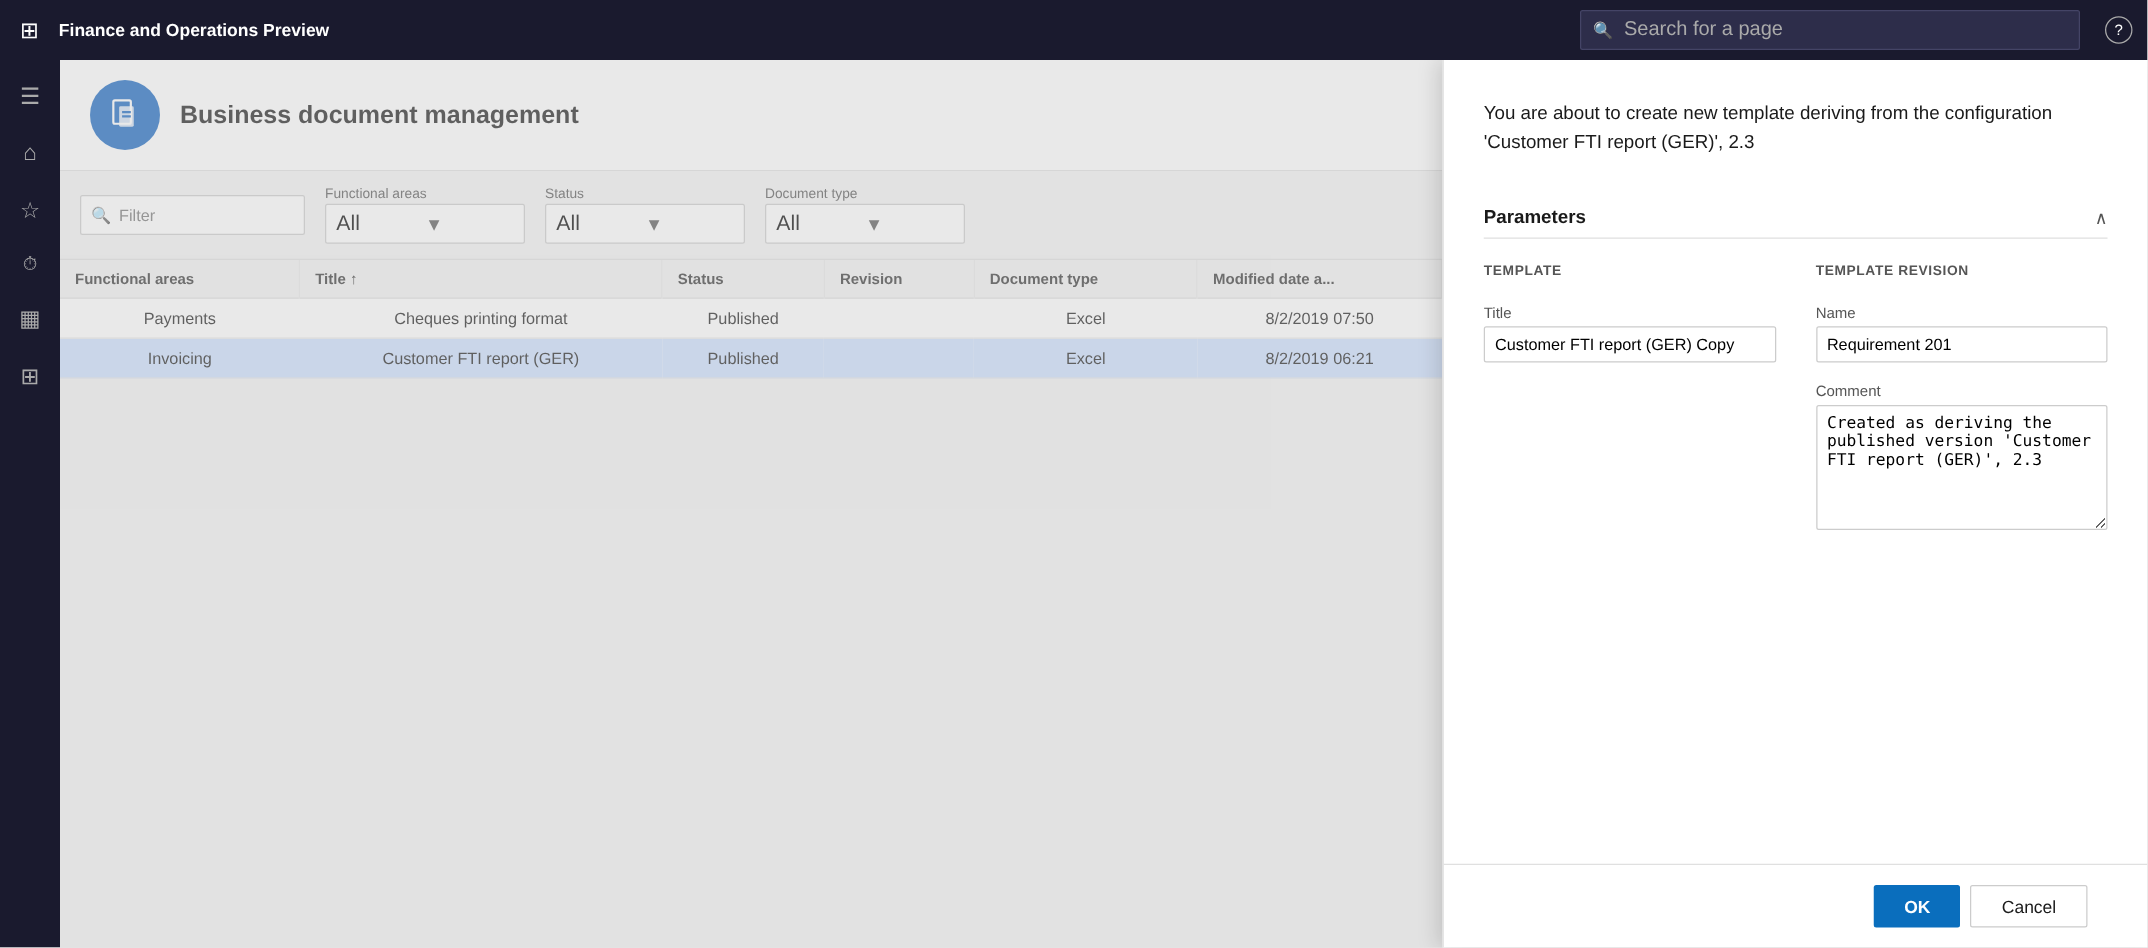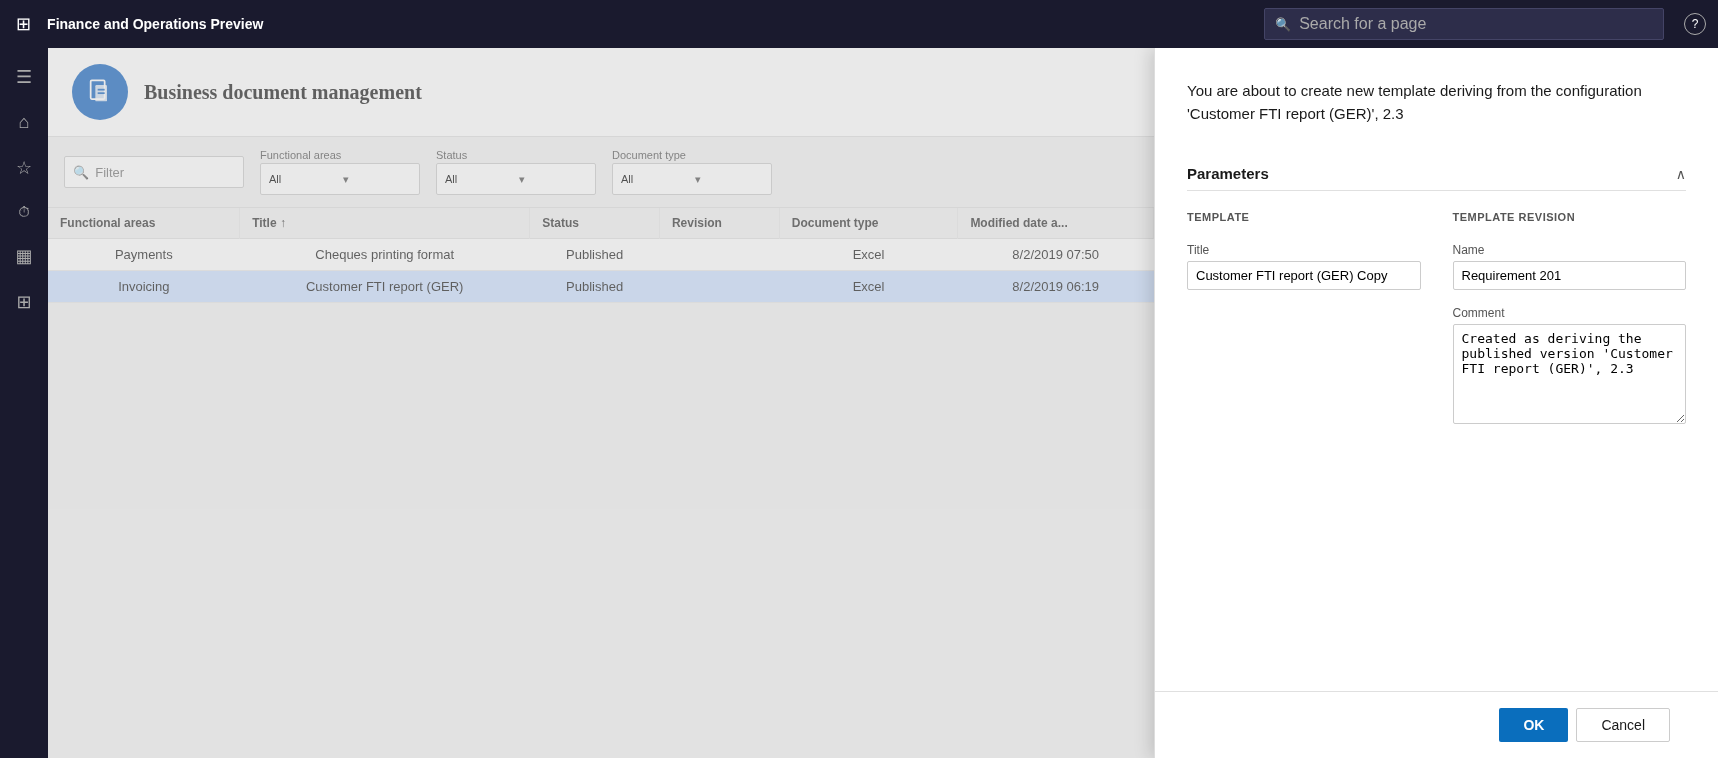--- a/index.html
+++ b/index.html
@@ -97,21 +97,20 @@
     }
 
     
     .page-header {
       display: flex;
       align-items: center;
       padding: 16px 24px;
       background: #fff;
       border-bottom: 1px solid #e0e0e0;
       gap: 16px;
-      font-family: Liberation Serif, serif;
     }
     .page-icon {
       width: 56px;
       height: 56px;
       background: #1565c0;
       border-radius: 50%;
       display: flex;
       align-items: center;
       justify-content: center;
       color: #fff;
@@ -165,21 +164,21 @@
       align-items: center;
       border: 1px solid #ccc;
       background: #fff;
       border-radius: 2px;
       padding: 0 8px;
       height: 32px;
       width: 160px;
       gap: 6px;
       cursor: pointer;
     }
-    .filter-select span { flex: 1; font-size: 11px; }
+    .filter-select span { flex: 1; font-size: 17px; }
     .filter-select-arrow { font-size: 10px; color: #555; }
 
     
     .table-container {
       padding: 0;
       overflow-x: hidden;
     }
     table {
       width: 100%;
       border-collapse: collapse;
@@ -412,21 +411,21 @@
               <td></td>
               <td>Excel</td>
               <td>8/2/2019 07:50</td>
             </tr>
             <tr class="selected">
               <td>Invoicing</td>
               <td>Customer FTI report (GER)</td>
               <td>Published</td>
               <td></td>
               <td>Excel</td>
-              <td>8/2/2019 06:19</td>
+              <td>8/2/2019 06:21</td>
             </tr>
           </tbody>
         </table>
       </div>
 
     </div>
   </div>
 
   <div class="dialog-panel">
     <div class="dialog-body">

